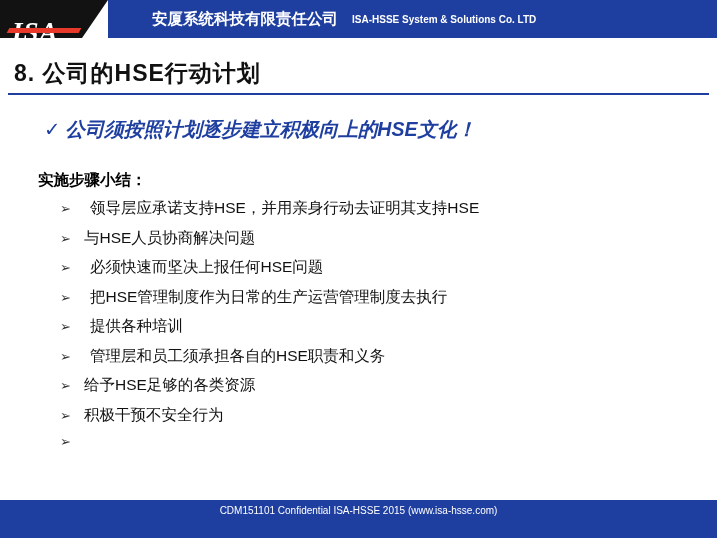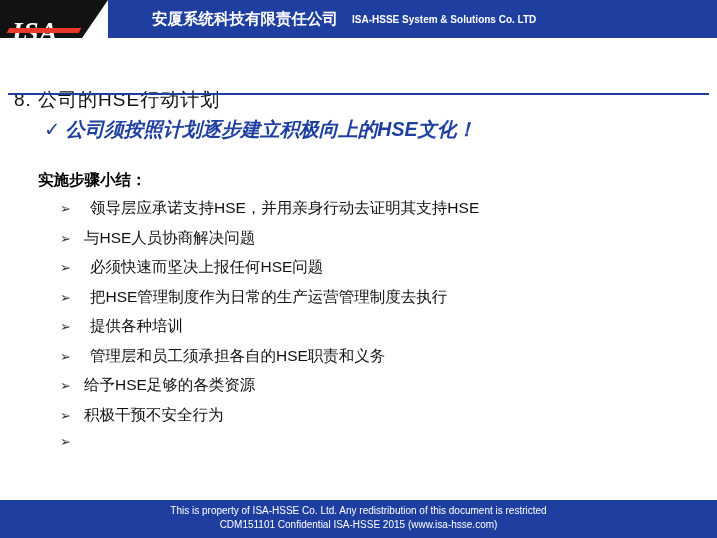--- a/index.html
+++ b/index.html
@@ -91,26 +91,25 @@
     left: 0;
     top: 38px;
     width: 717px;
     height: 462px;
     box-sizing: border-box;
   }
   .slide-title {
     position: absolute;
     left: 14px;
     top: 20px;
-    font-size: 19px;
-    font-weight: normal;
+    font-size: 23px;
+    font-weight: bold;
     color: #111111;
     letter-spacing: 1px;
     white-space: nowrap;
-    margin-top: 29px;
   }
   .title-rule {
     position: absolute;
     left: 8px;
     top: 55px;
     width: 701px;
     height: 2px;
     background: #1f3fa0;
   }
 
@@ -256,17 +255,16 @@
       </div>
 
       <div class="bullet">
         <span class="arrow">➢</span>
       </div>
 
     </div>
   </div>
 
   <div class="footer">
-    <div class="footer-line">This is property of ISA-HSSE Co. Ltd. Any redistribution of this document is restricted</div>
     <div class="footer-line">CDM151101 Confidential   ISA-HSSE 2015  (www.isa-hsse.com)</div>
   </div>
 
 </div>
 
 </body></html>

